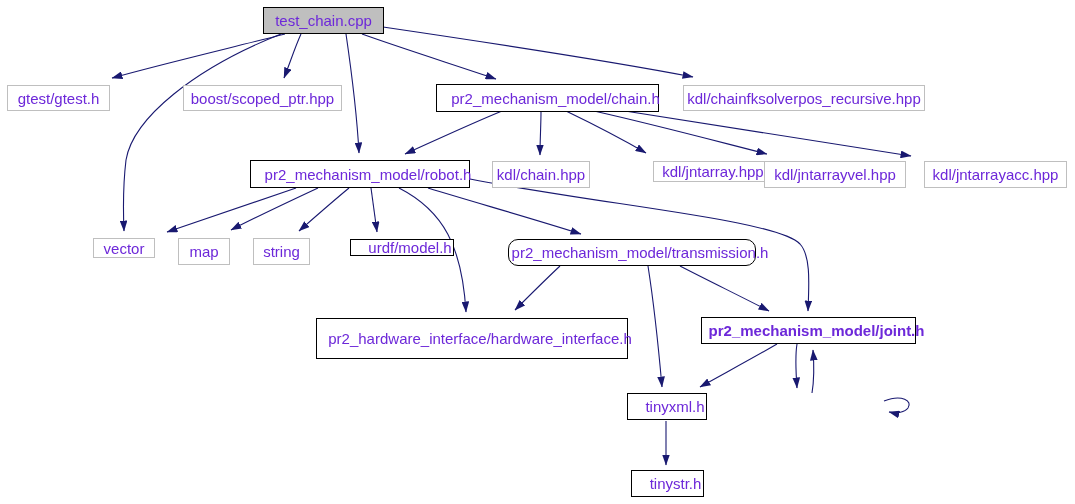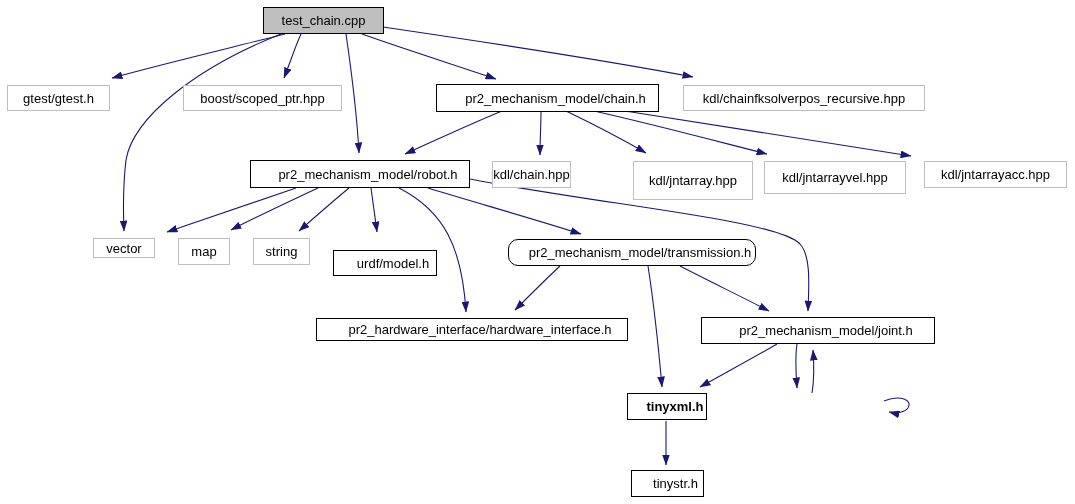--- a/index.html
+++ b/index.html
@@ -9,22 +9,22 @@
     background:#ffffff;
     font-family:"Liberation Sans","DejaVu Sans",sans-serif;
     overflow:hidden;
   }
   #edges{position:absolute;left:0;top:0;width:1075px;height:504px;}
   .node{
     position:absolute;
     box-sizing:border-box;
     background:#ffffff;
     border:1px solid #bfbfbf;
-    color:#000000;
-    font-size:13px;
+    color:#6d28d9;
+    font-size:15px;
     display:flex;align-items:center;justify-content:center;
     white-space:nowrap;
     z-index:2;
   }
   .node.doc{border:1px solid #000000;padding-left:16px;}
   .node.root{border:1px solid #000000;background:#bfbfbf;}
 </style>
 </head>
 <body>
 
@@ -71,40 +71,40 @@
   <div class="node" style="left:7px;top:85px;width:103px;height:26px;">gtest/gtest.h</div>
 
   <div class="node" style="left:183px;top:85px;width:159px;height:26px;">boost/scoped_ptr.hpp</div>
 
   <div class="node doc" style="left:436px;top:84px;width:223px;height:28px;">pr2_mechanism_model/chain.h</div>
 
   <div class="node" style="left:683px;top:85px;width:242px;height:26px;">kdl/chainfksolverpos_recursive.hpp</div>
 
   <div class="node doc" style="left:250px;top:160px;width:220px;height:28px;">pr2_mechanism_model/robot.h</div>
 
-  <div class="node" style="left:492px;top:161px;width:79px;height:27px;text-align:right;">kdl/chain.hpp</div>
+  <div class="node" style="left:492px;top:161px;width:98px;height:27px;text-align:right;">kdl/chain.hpp</div>
 
-  <div class="node" style="left:633px;top:161px;width:120px;height:39px;">kdl/jntarray.hpp</div>
+  <div class="node" style="left:653px;top:161px;width:120px;height:21px;">kdl/jntarray.hpp</div>
 
-  <div class="node" style="left:764px;top:161px;width:142px;height:33px;">kdl/jntarrayvel.hpp</div>
+  <div class="node" style="left:764px;top:161px;width:142px;height:27px;">kdl/jntarrayvel.hpp</div>
 
   <div class="node" style="left:924px;top:161px;width:143px;height:27px;">kdl/jntarrayacc.hpp</div>
 
   <div class="node" style="left:93px;top:238px;width:62px;height:20px;">vector</div>
 
   <div class="node" style="left:178px;top:238px;width:52px;height:27px;">map</div>
 
   <div class="node" style="left:253px;top:238px;width:57px;height:27px;">string</div>
 
-  <div class="node doc" style="left:333px;top:239px;width:104px;height:26px;margin-top:11px;">urdf/model.h</div>
+  <div class="node doc" style="left:350px;top:239px;width:104px;height:17px;">urdf/model.h</div>
 
   <div class="node doc" style="left:508px;top:239px;width:248px;height:27px;border-radius:10px;">pr2_mechanism_model/transmission.h</div>
 
-  <div class="node doc" style="left:316px;top:318px;width:312px;height:23px;">pr2_hardware_interface/hardware_interface.h</div>
+  <div class="node doc" style="left:316px;top:318px;width:312px;height:41px;">pr2_hardware_interface/hardware_interface.h</div>
 
-  <div class="node doc" style="left:701px;top:317px;width:234px;height:27px;">pr2_mechanism_model/joint.h</div>
+  <div class="node doc" style="left:701px;top:317px;width:215px;height:27px;font-weight:bold;">pr2_mechanism_model/joint.h</div>
 
-  <div class="node doc" style="left:627px;top:393px;width:80px;height:27px;font-weight:bold;">tinyxml.h</div>
+  <div class="node doc" style="left:627px;top:393px;width:80px;height:27px;">tinyxml.h</div>
 
 
   <div class="node doc" style="left:631px;top:470px;width:73px;height:27px;">tinystr.h</div>
 
 </div>
 
 </body></html>

